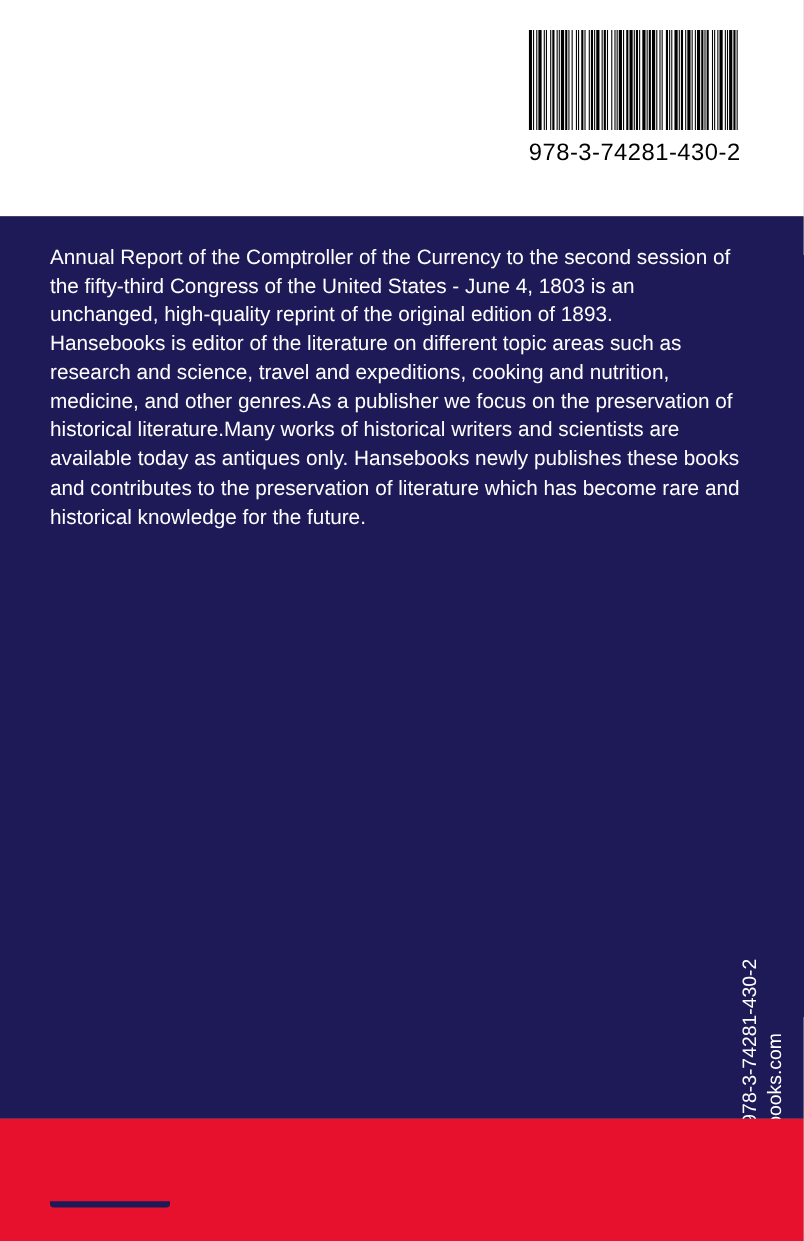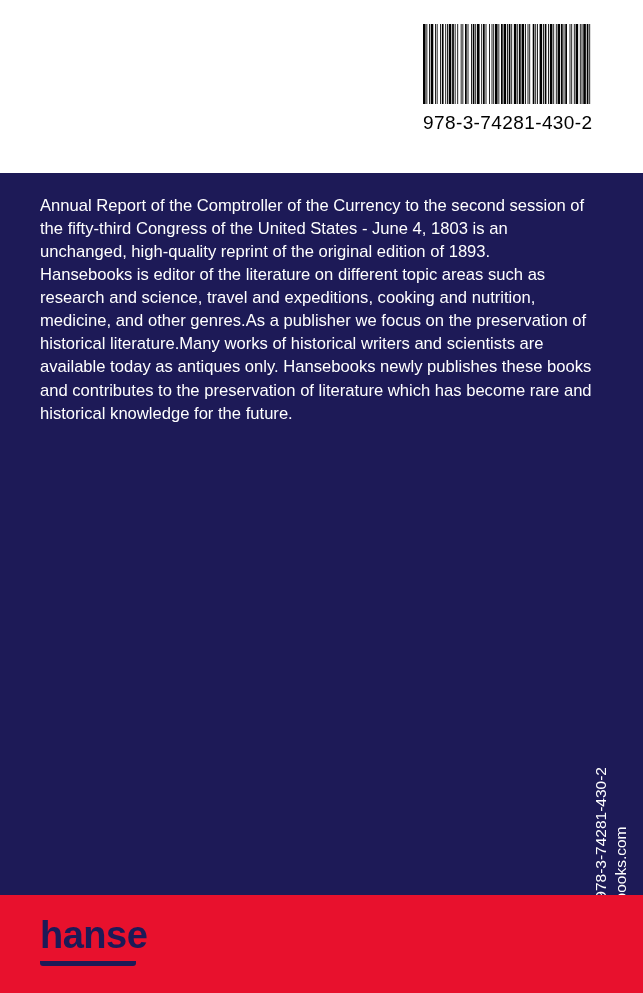--- a/index.html
+++ b/index.html
@@ -208,17 +208,16 @@
 
     <div class="side-text">
       <div class="side-text-inner">
         <div>ISBN/EAN: 978-3-74281-430-2</div>
         <div>www.hansebooks.com</div>
       </div>
     </div>
   </div>
 
   <div class="red-band">
-    <div class="logo">hanse</div>
     <div class="logo-underline"></div>
   </div>
 
 </div>
 
 </body></html>

